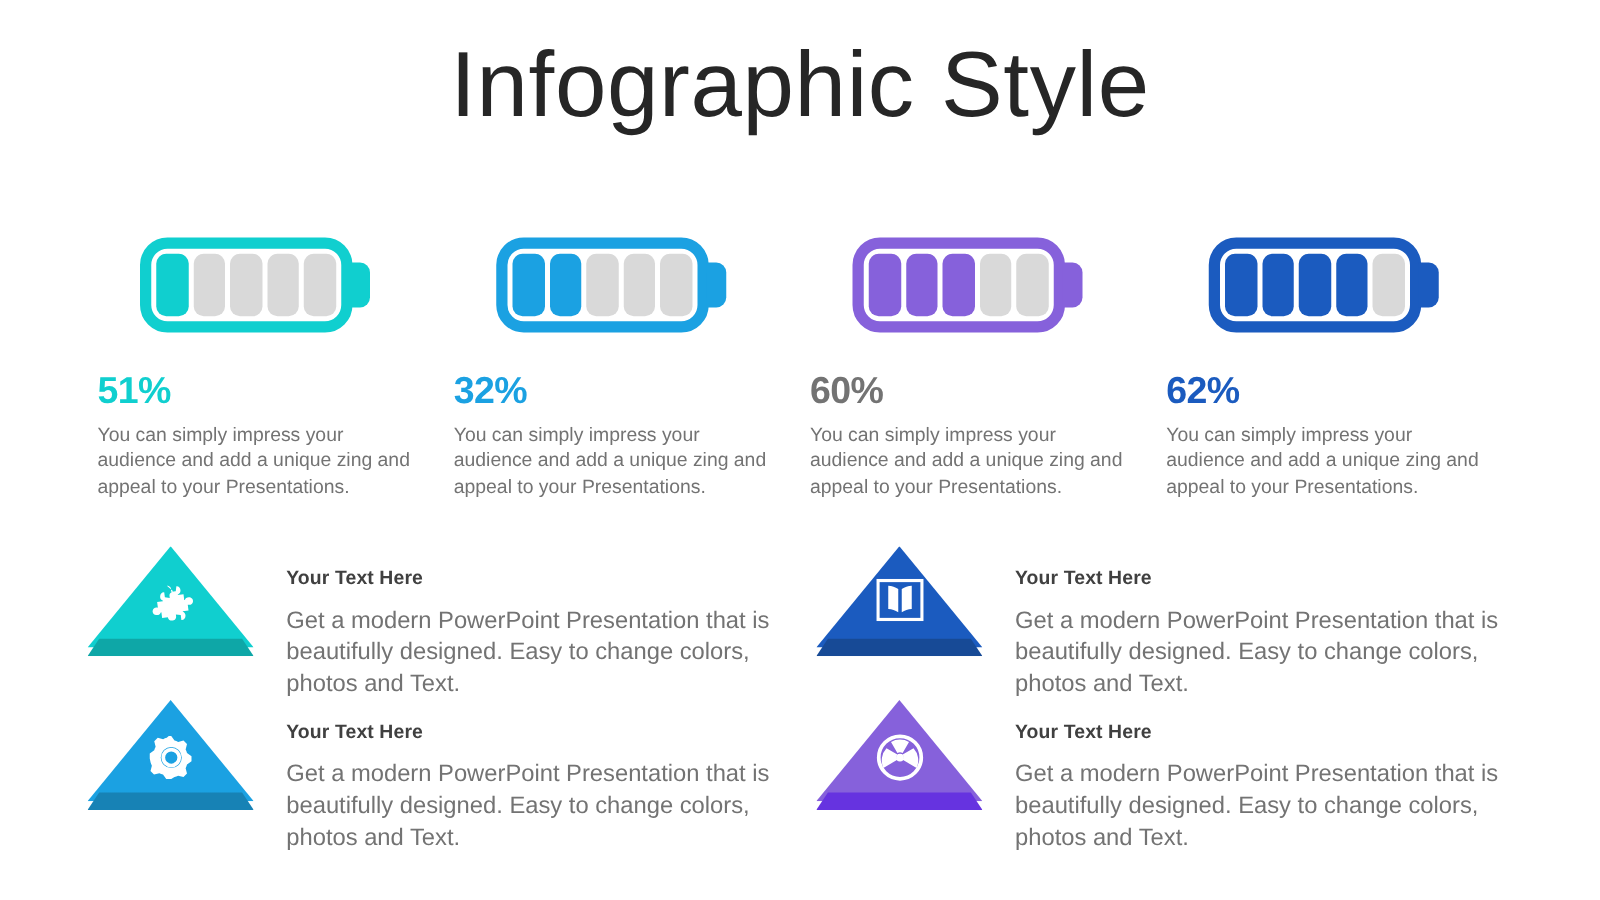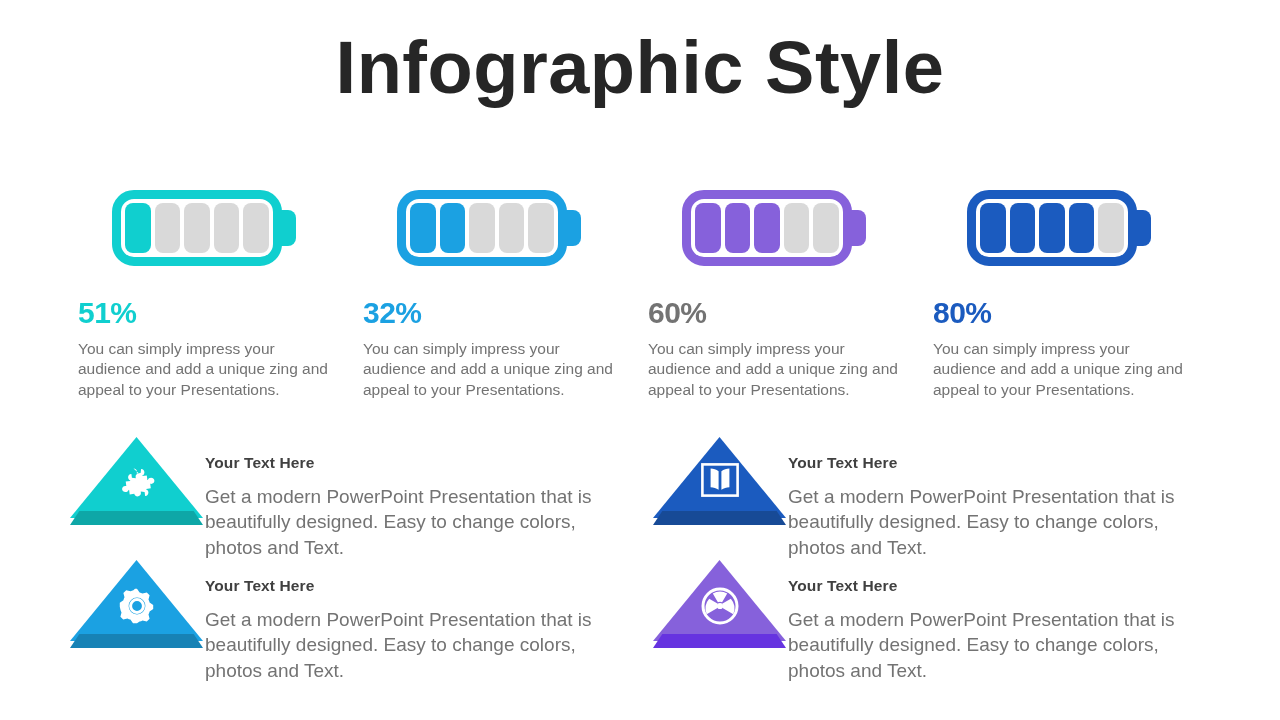--- a/index.html
+++ b/index.html
@@ -17,21 +17,21 @@
   }
 
   
   .slide-title {
     position: absolute;
     top: 24px;
     left: 0;
     width: 1280px;
     text-align: center;
     font-size: 74px;
-    font-weight: 700;
+    font-weight: 400;
     color: #262626;
     letter-spacing: 0.5px;
     line-height: 1.2;
   }
 
   
   .battery-row {
     position: absolute;
     top: 190px;
     left: 70px;
@@ -131,21 +131,21 @@
   .tri-icon {
     position: absolute;
     left: 0;
     top: 26px;
     width: 133px;
     text-align: center;
   }
   .tri-icon svg { display: inline-block; }
 
   .feature-text {
-    margin-left: 2px;
+    margin-left: 26px;
     padding-top: 17px;
     width: 410px;
   }
   .feature-title {
     font-size: 15.5px;
     font-weight: bold;
     color: #404040;
     letter-spacing: 0.1px;
   }
   .feature-desc {
@@ -215,21 +215,21 @@
       <div class="battery-body" style="border-color: rgb(27, 91, 191);"></div>
       <div class="battery-nub" style="background: rgb(27, 91, 191);"></div>
       <div class="battery-cells">
           <div class="cell" style="background: rgb(27, 91, 191);"></div>
           <div class="cell" style="background: rgb(27, 91, 191);"></div>
           <div class="cell" style="background: rgb(27, 91, 191);"></div>
           <div class="cell" style="background: rgb(27, 91, 191);"></div>
           <div class="cell" style="background: rgb(217, 217, 217);"></div>
         </div>
     </div>
-    <div class="pct" style="color: rgb(27, 91, 191);">80%</div>
+    <div class="pct" style="color: rgb(27, 91, 191);">62%</div>
     <div class="pct-desc">You can simply impress your audience and add a unique zing and appeal to your Presentations.</div>
   </div>
 
 </div>
 
 <div class="features">
 
   <div class="feature c0">
     <div class="tri-wrap">
       <div class="tri-shape" style="background: rgb(16, 207, 207); clip-path: polygon(50% 0%, 100% 92%, 0% 92%);"></div>

